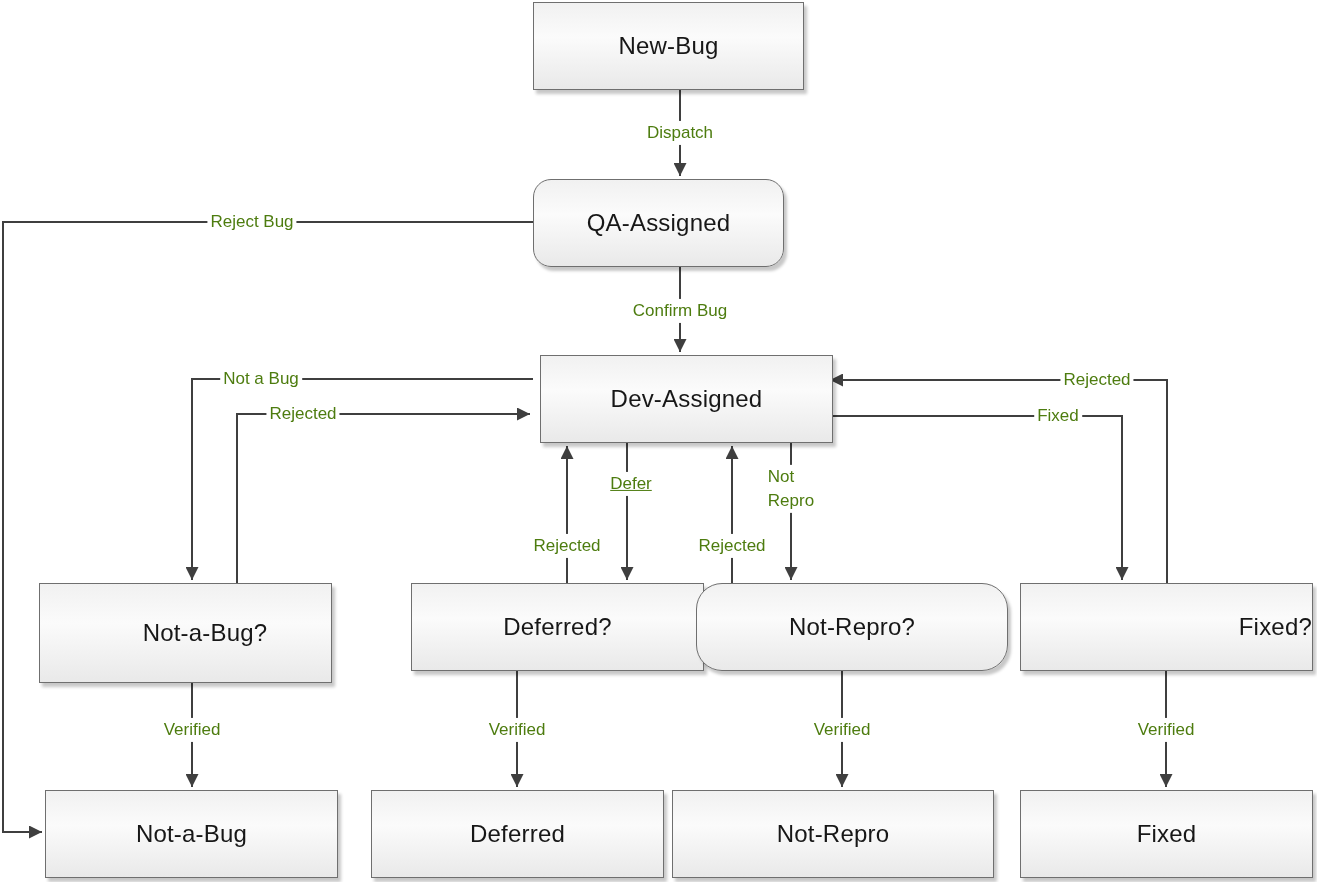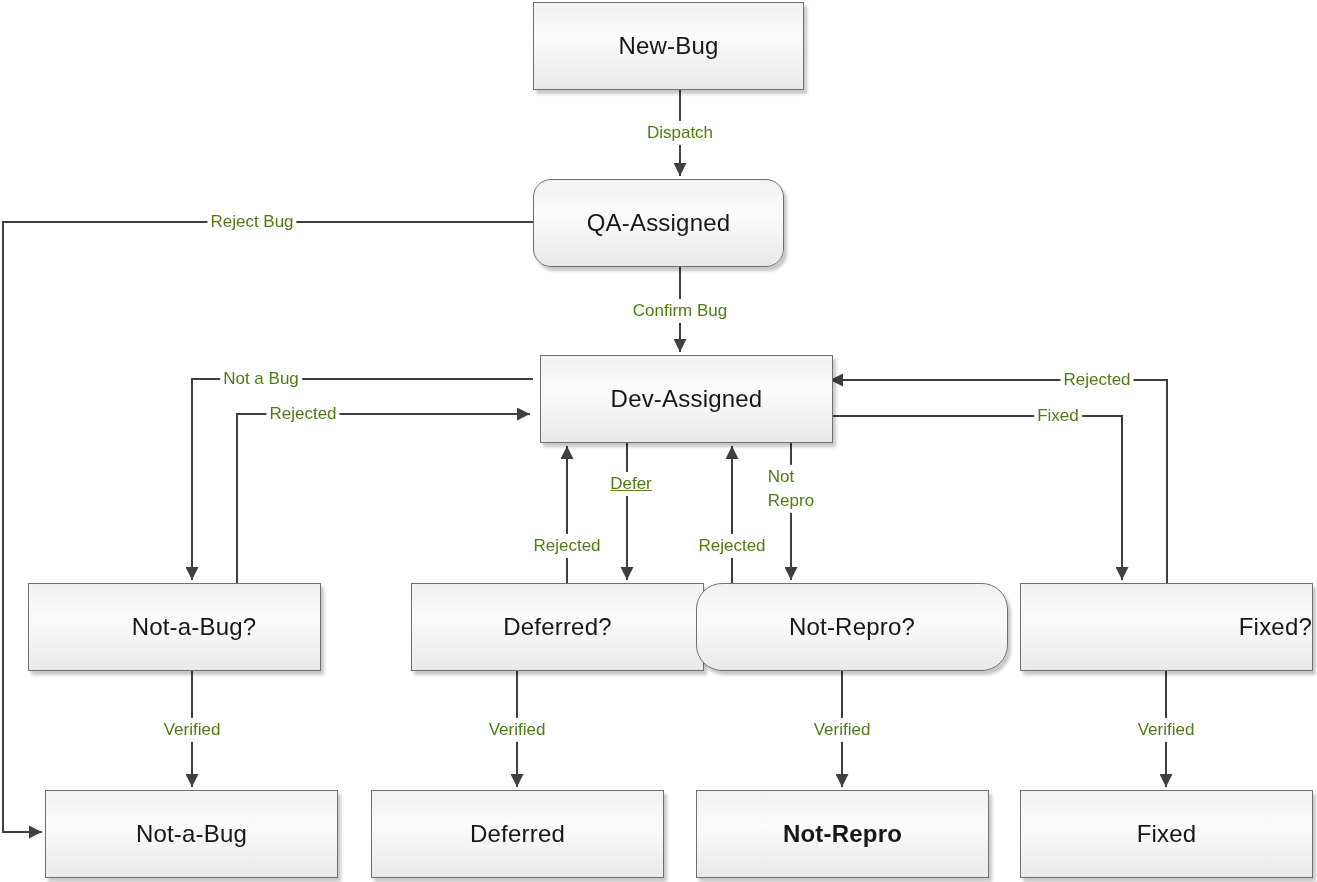--- a/index.html
+++ b/index.html
@@ -84,39 +84,39 @@
   <div id="node-layer">
       <div class="node" style="left: 533px; top: 2px; width: 271px; height: 88px;">
         <span class="node-label">New-Bug</span>
       </div>
       <div class="node" style="left: 533px; top: 179px; width: 251px; height: 88px; border-radius: 18px;">
         <span class="node-label">QA-Assigned</span>
       </div>
       <div class="node" style="left: 533px; top: 355px; width: 293px; height: 88px; margin-left: 7px;">
         <span class="node-label">Dev-Assigned</span>
       </div>
-      <div class="node" style="left: 28px; top: 583px; width: 293px; height: 88px; padding-left: 39px;">
+      <div class="node" style="left: 39px; top: 583px; width: 293px; height: 100px; padding-left: 39px;">
         <span class="node-label">Not-a-Bug?</span>
       </div>
       <div class="node" style="left: 371px; top: 583px; width: 293px; height: 88px; margin-left: 40px;">
         <span class="node-label">Deferred?</span>
       </div>
       <div class="node" style="left: 696px; top: 583px; width: 312px; height: 88px; border-radius: 26px;">
         <span class="node-label">Not-Repro?</span>
       </div>
       <div class="node" style="left: 1020px; top: 583px; width: 293px; height: 88px; justify-content: flex-end;">
         <span class="node-label">Fixed?</span>
       </div>
       <div class="node" style="left: 45px; top: 790px; width: 293px; height: 88px;">
         <span class="node-label">Not-a-Bug</span>
       </div>
       <div class="node" style="left: 371px; top: 790px; width: 293px; height: 88px;">
         <span class="node-label">Deferred</span>
       </div>
-      <div class="node" style="left: 696px; top: 790px; width: 293px; height: 88px; font-weight: bold;">
+      <div class="node" style="left: 672px; top: 790px; width: 322px; height: 88px;">
         <span class="node-label">Not-Repro</span>
       </div>
       <div class="node" style="left: 1020px; top: 790px; width: 293px; height: 88px;">
         <span class="node-label">Fixed</span>
       </div>
     </div>
   <div id="edge-label-layer">
       <div class="edge-label" style="left: 680px; top: 133px;">
         <div>Dispatch</div>
       </div>

